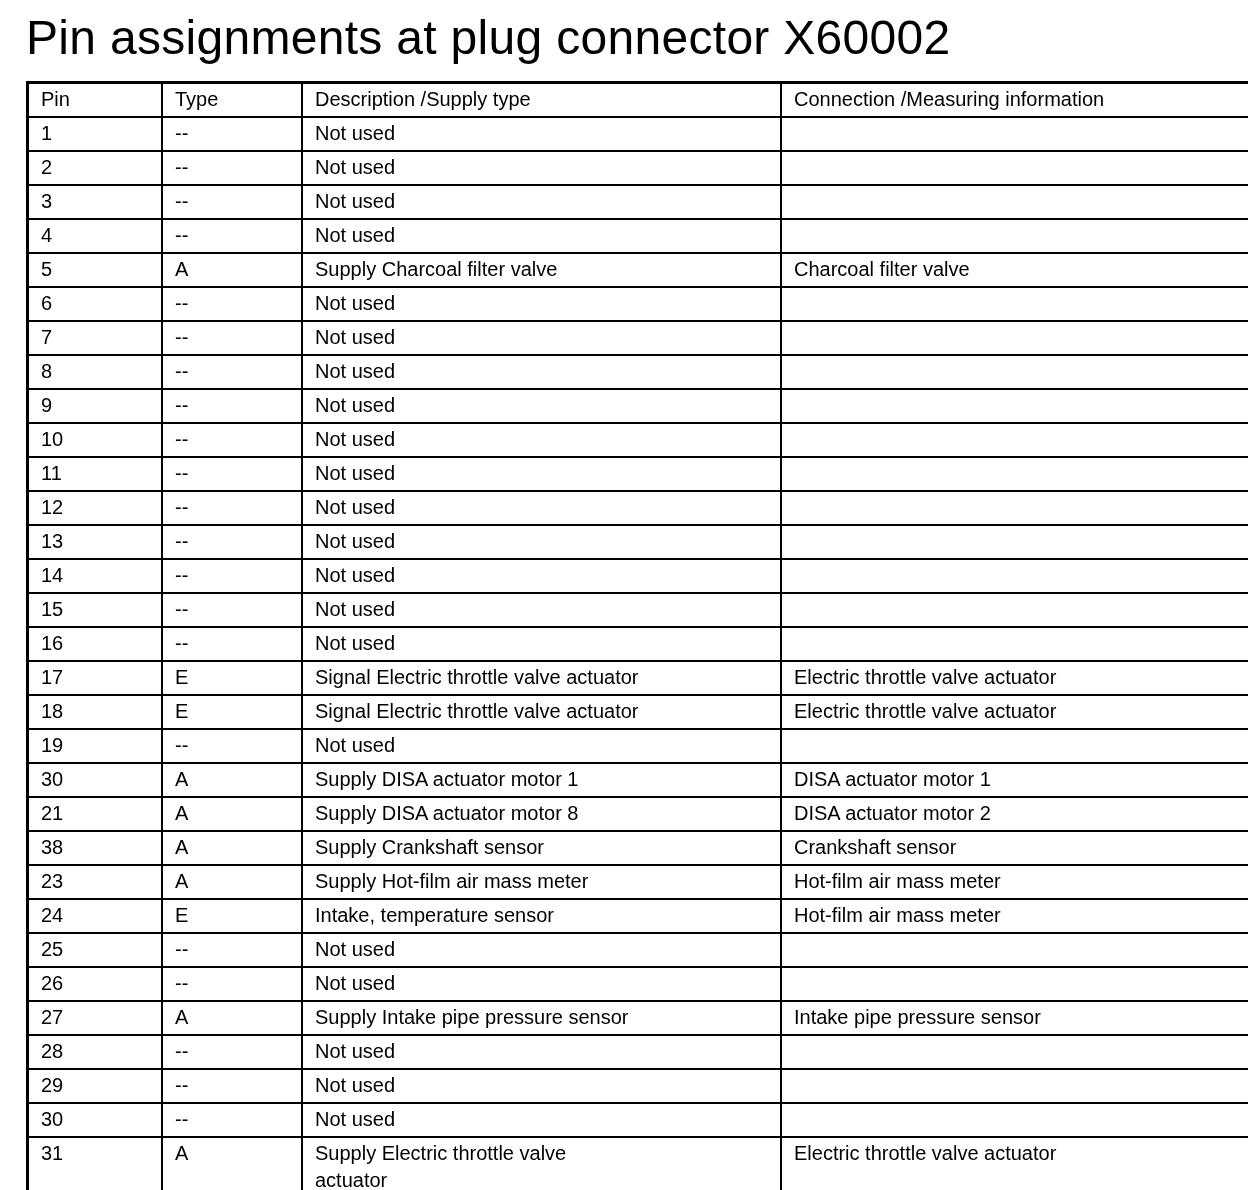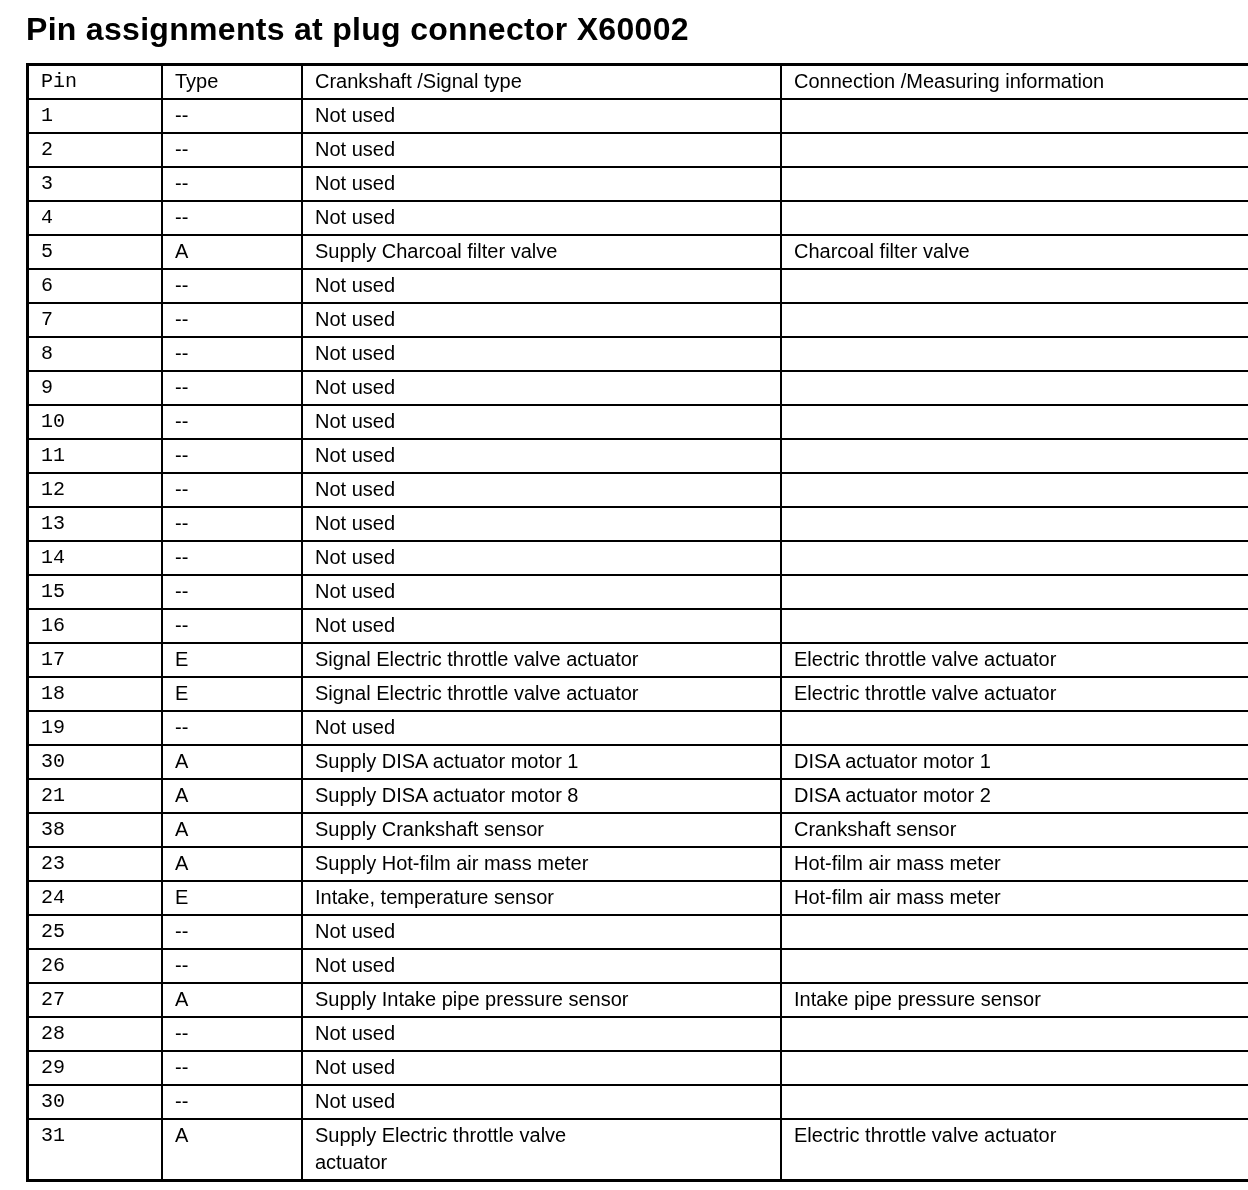--- a/index.html
+++ b/index.html
@@ -10,22 +10,22 @@
     font-family: "Liberation Sans", sans-serif;
   }
   .page {
     width: 1248px;
     height: 1190px;
     box-sizing: border-box;
     padding: 6px 26px 10px 26px;
     background: #ffffff;
   }
   .page-title {
-    font-size: 32px;
-    font-weight: bold;
+    font-size: 48px;
+    font-weight: normal;
     letter-spacing: 0.3px;
     margin: 6px 0 16px 0;
     line-height: 1.1;
   }
   table.pin-table {
     border-collapse: collapse;
     table-layout: fixed;
     width: 1196px;
     border: 3px solid #000;
   }
@@ -35,37 +35,37 @@
     font-size: 20px;
     font-weight: normal;
     text-align: left;
     vertical-align: top;
     padding: 2px 8px 3px 12px;
     line-height: 27px;
     height: 27px;
     white-space: pre-line;
     overflow: hidden;
   }
-  .col0 { width: 112px; font-family: Liberation Mono, monospace; }
+  .col0 { width: 112px; }
   .col1 { width: 118px; margin-left: 20px; }
   .col2 { width: 457px; }
   .col3 { width: 509px; }
 </style>
 </head>
 <body>
 
 <div class="page">
   <h1 class="page-title">Pin assignments at plug connector X60002</h1>
 
   <table class="pin-table">
     <thead>
       <tr>
         <th class="col0">Pin</th>
         <th class="col1">Type</th>
-        <th class="col2">Crankshaft /Signal type</th>
+        <th class="col2">Description /Supply type</th>
         <th class="col3">Connection /Measuring information</th>
       </tr>
     </thead>
     <tbody>
 
     <tr>
           <td class="col0">1</td>
           <td class="col1">--</td>
           <td class="col2">Not used</td>
           <td class="col3"></td>

